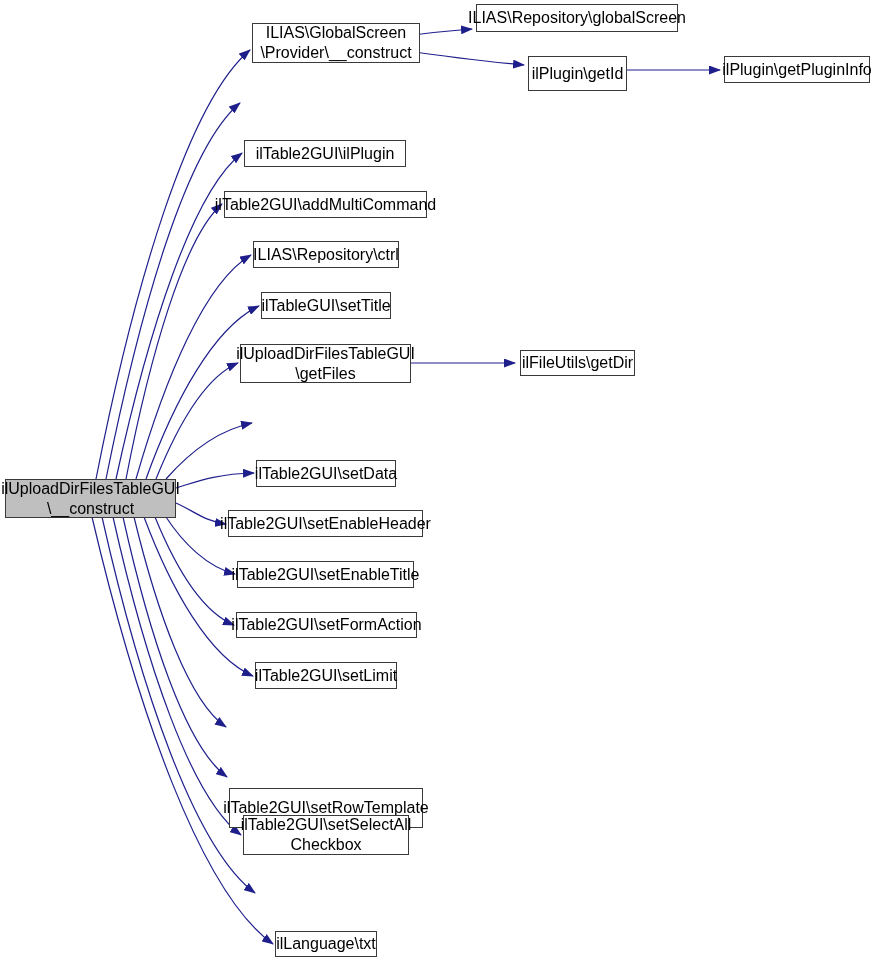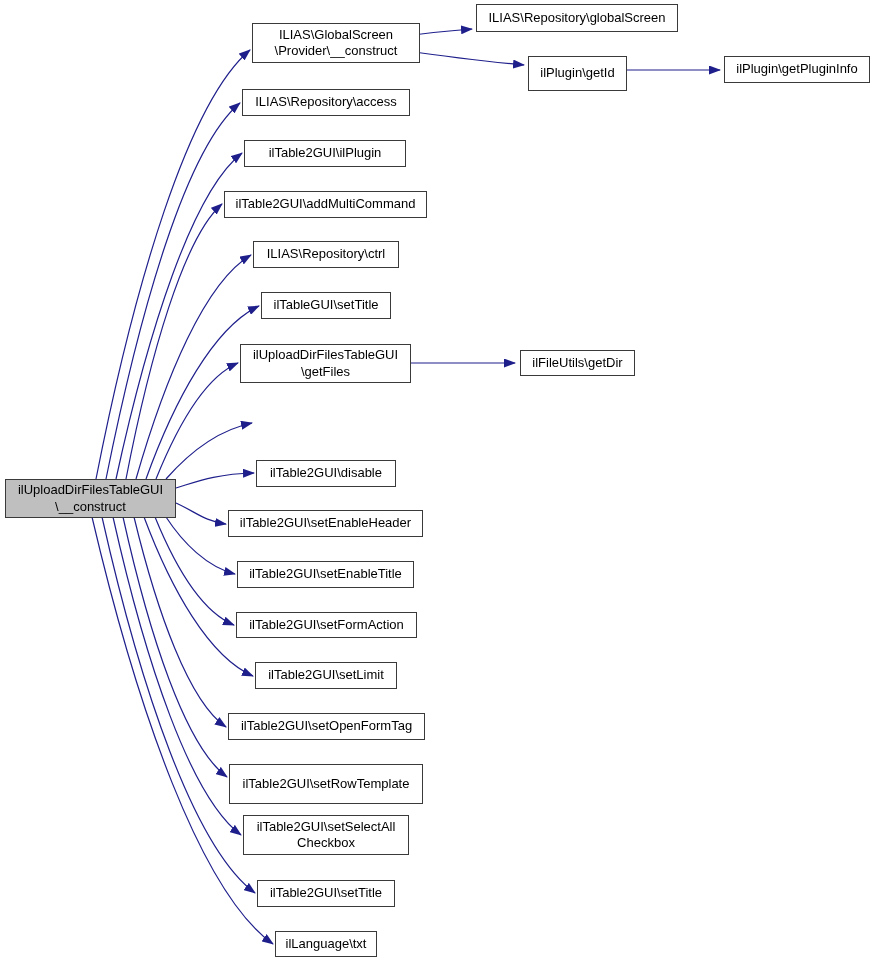--- a/index.html
+++ b/index.html
@@ -23,21 +23,21 @@
   .arrowhead{fill:var(--edge);}
   .node{
     position:absolute;
     box-sizing:border-box;
     display:flex;align-items:center;justify-content:center;
     text-align:center;
     white-space:pre-line;
     background:var(--node-fill);
     border:1px solid var(--node-border);
     color:var(--text);
-    font-size:13px;line-height:1.25;
+    font-size:16px;line-height:1.25;
     cursor:pointer;
   }
   .node.root{background:var(--root-fill);cursor:default;}
 </style>
 </head>
 <body>
 
 <div class="canvas">
 
   <svg class="edges" viewBox="0 0 875 964" xmlns="http://www.w3.org/2000/svg">
@@ -72,33 +72,30 @@
 
   <div class="node root" style="left:5px;top:479px;width:171px;height:39px">ilUploadDirFilesTableGUI
 \__construct</div>
 
   <div class="node" style="left:252px;top:23px;width:168px;height:40px">ILIAS\GlobalScreen
 \Provider\__construct</div>
   <div class="node" style="left:476px;top:4px;width:202px;height:28px">ILIAS\Repository\globalScreen</div>
   <div class="node" style="left:528px;top:56px;width:99px;height:35px">ilPlugin\getId</div>
   <div class="node" style="left:724px;top:56px;width:146px;height:27px">ilPlugin\getPluginInfo</div>
 
-  <div class="node" style="left:242px;top:89px;width:168px;height:27px">ILIAS\Repository\access</div>
   <div class="node" style="left:244px;top:140px;width:162px;height:27px">ilTable2GUI\ilPlugin</div>
   <div class="node" style="left:224px;top:191px;width:203px;height:27px">ilTable2GUI\addMultiCommand</div>
   <div class="node" style="left:253px;top:241px;width:146px;height:27px">ILIAS\Repository\ctrl</div>
   <div class="node" style="left:261px;top:292px;width:130px;height:27px">ilTableGUI\setTitle</div>
   <div class="node" style="left:240px;top:344px;width:171px;height:39px">ilUploadDirFilesTableGUI
 \getFiles</div>
   <div class="node" style="left:520px;top:350px;width:115px;height:26px">ilFileUtils\getDir</div>
-  <div class="node" style="left:256px;top:460px;width:140px;height:27px">ilTable2GUI\disable</div>
+  <div class="node" style="left:256px;top:460px;width:140px;height:27px">ilTable2GUI\setData</div>
   <div class="node" style="left:228px;top:510px;width:195px;height:27px">ilTable2GUI\setEnableHeader</div>
   <div class="node" style="left:237px;top:561px;width:177px;height:27px">ilTable2GUI\setEnableTitle</div>
   <div class="node" style="left:236px;top:612px;width:181px;height:26px">ilTable2GUI\setFormAction</div>
   <div class="node" style="left:255px;top:662px;width:142px;height:27px">ilTable2GUI\setLimit</div>
-  <div class="node" style="left:228px;top:713px;width:197px;height:27px">ilTable2GUI\setOpenFormTag</div>
-  <div class="node" style="left:229px;top:764px;width:194px;height:40px">ilTable2GUI\setRowTemplate</div>
+  <div class="node" style="left:229px;top:788px;width:194px;height:40px">ilTable2GUI\setRowTemplate</div>
   <div class="node" style="left:243px;top:815px;width:166px;height:40px">ilTable2GUI\setSelectAll
 Checkbox</div>
-  <div class="node" style="left:257px;top:880px;width:138px;height:27px">ilTable2GUI\setTitle</div>
   <div class="node" style="left:275px;top:931px;width:102px;height:26px">ilLanguage\txt</div>
 
 </div>
 
 </body></html>

